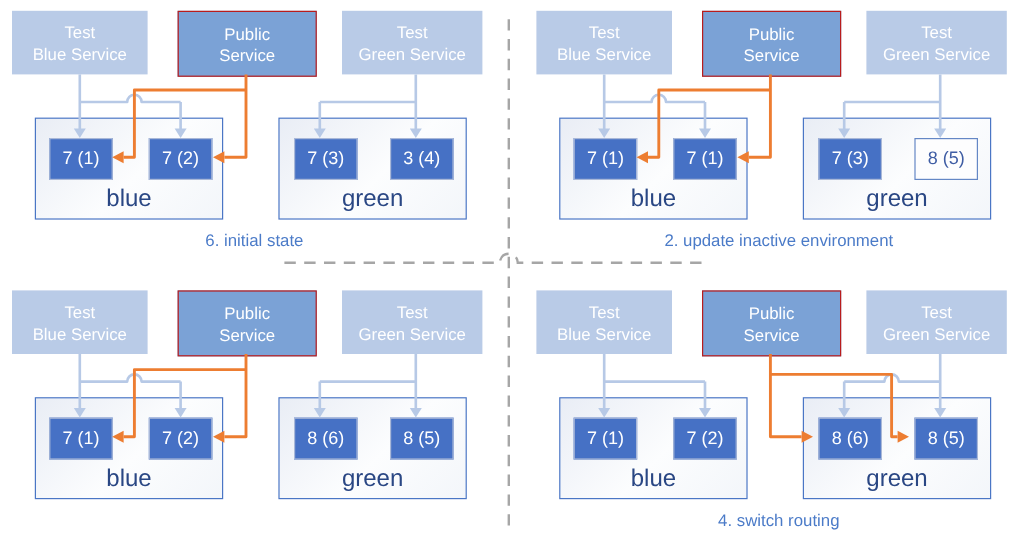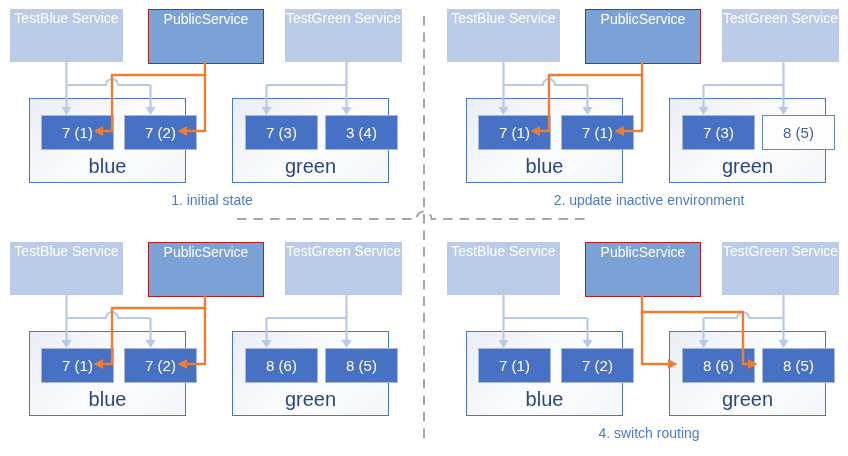--- a/index.html
+++ b/index.html
@@ -22,41 +22,41 @@
     font-family:"Liberation Sans", sans-serif;
   }
   .quadrant{position:absolute;width:424px;height:228px;}
   .q1{left:0;top:0}
   .q2{left:437px;top:0}
   .q3{left:0;top:233px}
   .q4{left:437px;top:233px}
 
   .svc{
     position:absolute;top:9px;height:53px;
-    display:flex;flex-direction:row;justify-content:center;
+    display:flex;flex-direction:column;justify-content:center;
     text-align:center;color:#ffffff;font-size:14px;line-height:18px;
   }
   .svc span{display:block;}
   .svc.s0{left:10px;width:113px;background:var(--service-light);}
   .svc.s1{left:148px;width:114px;background:var(--service-public);border:1px solid #b91c1c;}
   .svc.s2{left:285px;width:117px;background:var(--service-light);}
 
   .env{
     position:absolute;top:98px;width:157px;height:85px;box-sizing:border-box;
     border:1.4px solid var(--env-border);
     background:linear-gradient(135deg,#e9edf5 0%,#fcfdfe 55%,#f3f6fa 100%);
   }
   .env.e0{left:29px}
   .env.e1{left:232px}
   .env-label{
     position:absolute;bottom:4px;left:0;width:100%;text-align:center;
     font-size:20px;color:var(--env-label-text);
   }
   .pod{
-    position:absolute;top:16px;width:73px;height:35px;box-sizing:border-box;
+    position:absolute;top:16px;width:53px;height:35px;box-sizing:border-box;
     background:var(--pod-fill);border:1px solid #a9b8d8;color:var(--pod-text);
     display:flex;align-items:center;justify-content:center;font-size:15px;
   }
   .env.e0 .pod.p0{left:11px}
   .env.e0 .pod.p1{left:94px}
   .env.e1 .pod.p0{left:12px}
   .env.e1 .pod.p1{left:92px}
   .pod[data-variant="outlined"]{
     background:#fdfdfe;border:1.2px solid var(--outlined-pod-border);
     color:var(--outlined-pod-text);
@@ -105,21 +105,21 @@
       <span>Blue Service</span>
     </div>
     <div class="svc s1">
       <span>Public</span>
       <span>Service</span>
     </div>
     <div class="svc s2">
       <span>Test</span>
       <span>Green Service</span>
     </div>
-    <div class="caption">1. initial state</div>
+    <div class="caption">6. initial state</div>
     <svg class="wires" width="424" height="228" viewBox="0 0 424 228">
       <g class="lb">
         <path class="wire" d="M66.5 62 V108"></path>
         <path class="wire" d="M150.5 85 V108"></path>
         <path class="wire" d="M266.5 85 V108"></path>
         <path class="wire" d="M346.5 62 V108"></path>
         <path class="wire lb-blue-hop" d="M66.5 85 H106 A6 6 0 0 1 118 85 H150.5"></path>
         <path class="wire lb-blue-plain" d="M66.5 85 H150.5"></path>
         <path class="wire lb-green-hop" d="M346.5 85 H312 A6 6 0 0 0 300 85 H266.5"></path>
         <path class="wire lb-green-plain" d="M266.5 85 H346.5"></path>

